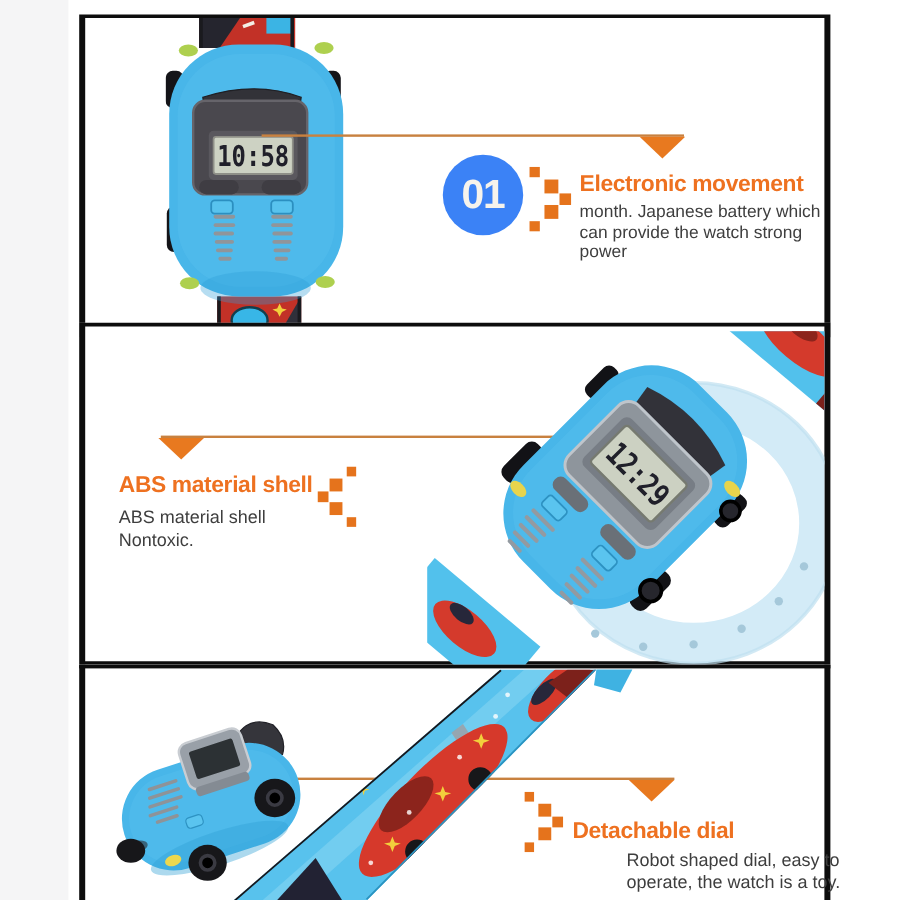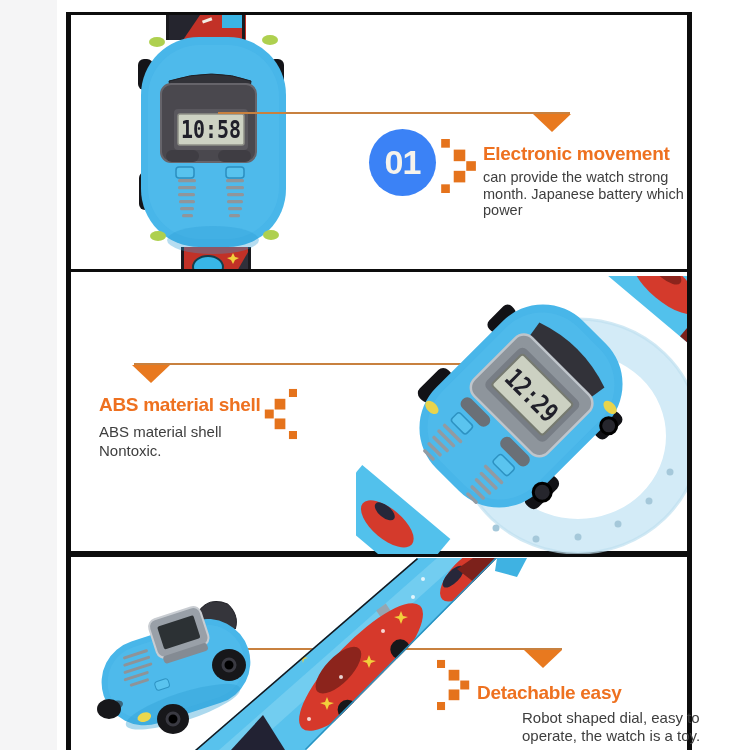--- a/index.html
+++ b/index.html
@@ -113,22 +113,22 @@
   <svg class="abs" style="left:370px;top:124px;" width="37" height="54" viewBox="0 0 38 56" fill="#e5731c">
     <rect x="0" y="0" width="9" height="9"></rect>
     <rect x="13" y="11" width="12" height="12"></rect>
     <rect x="26" y="23" width="10" height="10"></rect>
     <rect x="13" y="33" width="12" height="12"></rect>
     <rect x="0" y="47" width="9" height="9"></rect>
   </svg>
 
   <div class="sec-title" style="left:412px;top:128px;">Electronic movement</div>
   <div class="sec-body body-1" style="left:412px;top:154px;">
+    <div>month. Japanese battery which</div>
     <div>can provide the watch strong</div>
-    <div>month. Japanese battery which</div>
     <div>power</div>
   </div>
 </div>
 
 <div class="panel" id="panel-2">
 
   <div class="pointer-line" style="left:63px;top:91px;width:336px;"></div>
 
   <svg class="abs" style="left:285px;top:4px;" width="331" height="278" viewBox="0 0 331 278">
 
@@ -297,18 +297,18 @@
 
 
   <svg class="abs" style="left:366px;top:102px;z-index:2;" width="34" height="52" viewBox="0 0 38 56" fill="#e5731c">
     <rect x="0" y="0" width="9" height="9"></rect>
     <rect x="13" y="11" width="12" height="12"></rect>
     <rect x="26" y="23" width="10" height="10"></rect>
     <rect x="13" y="33" width="12" height="12"></rect>
     <rect x="0" y="47" width="9" height="9"></rect>
   </svg>
 
-  <div class="sec-title" style="left:406px;top:125px;z-index:2;">Detachable easy</div>
+  <div class="sec-title" style="left:406px;top:125px;z-index:2;">Detachable dial</div>
   <div class="sec-body body-3" style="left:408px;top:152px;z-index:2;">
     <div>Robot shaped dial, easy to</div>
     <div>operate, the watch is a toy.</div>
   </div>
 </div>
 
 </body></html>

